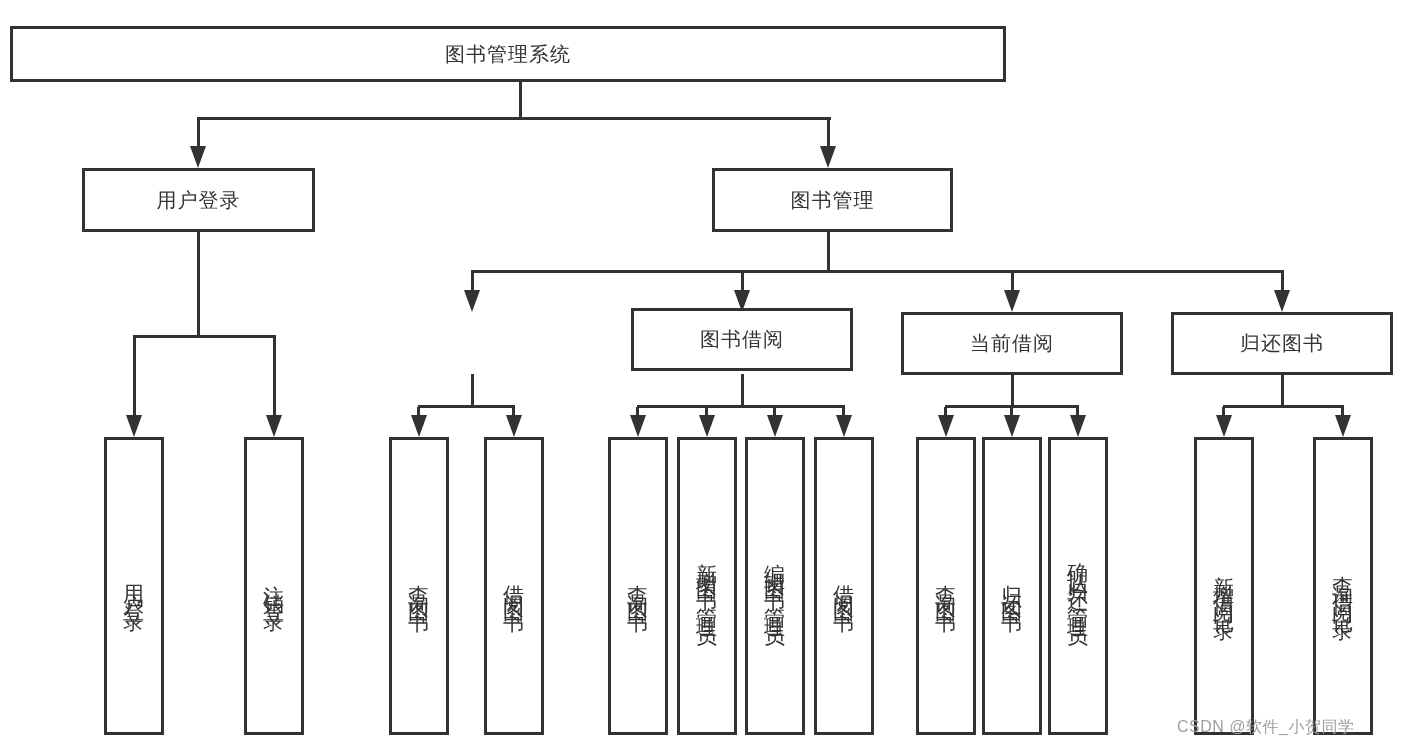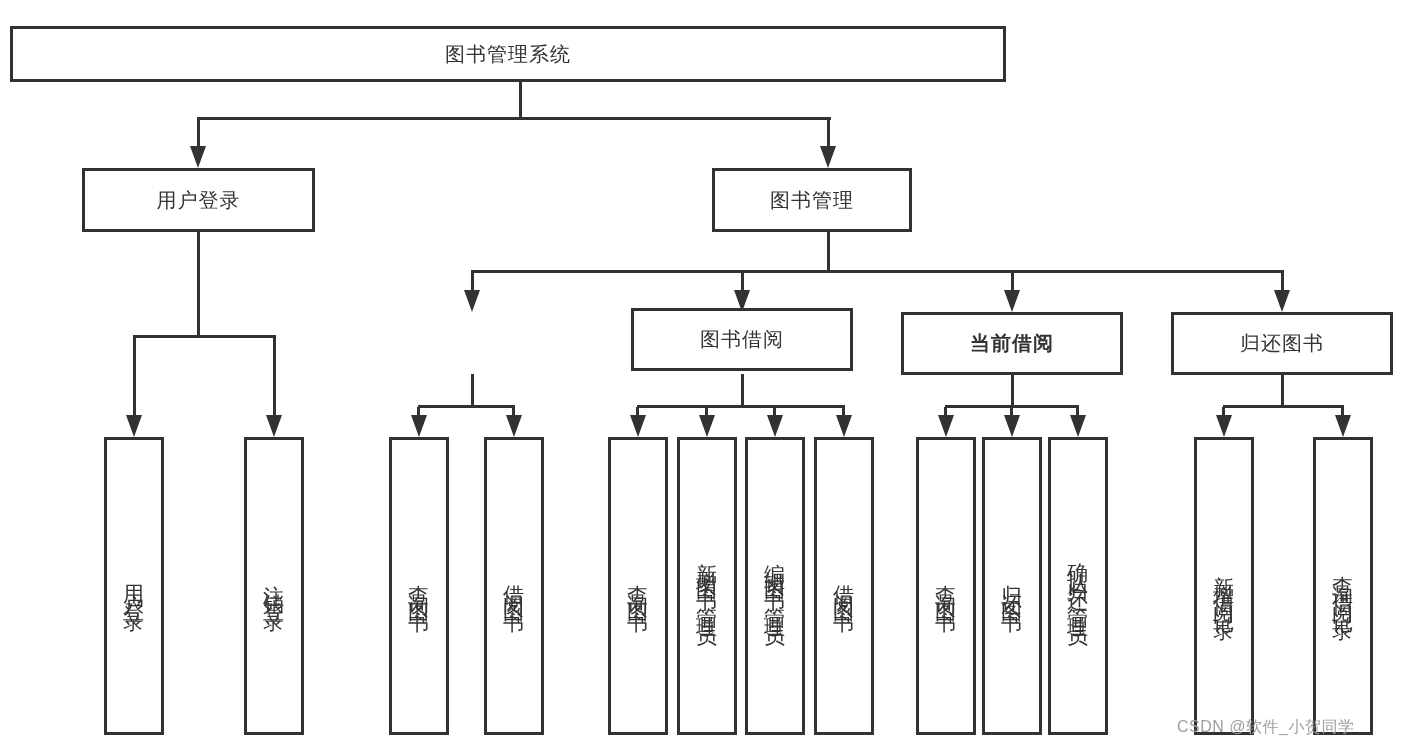--- a/index.html
+++ b/index.html
@@ -82,21 +82,21 @@
   <div class="v" style="left:519px; top:66px; height:52px;"></div>
   <div class="h" style="left:197px; top:117px; width:634px;"></div>
   <div class="v" style="left:197px; top:119px; height:28px;"></div>
   <div class="arrow" style="left:190px; top:146px;"></div>
   <div class="v" style="left:827px; top:119px; height:28px;"></div>
   <div class="arrow" style="left:820px; top:146px;"></div>
 
   <div class="hnode" style="left:82px; top:168px; width:233px; height:64px;">
     <span>用户登录</span>
   </div>
-  <div class="hnode" style="left:712px; top:168px; width:200px; height:64px;">
+  <div class="hnode" style="left:712px; top:168px; width:241px; height:64px;">
     <span>图书管理</span>
   </div>
 
   <div class="v" style="left:197px; top:231px; height:104px;"></div>
   <div class="h" style="left:133px; top:335px; width:143px;"></div>
   <div class="v" style="left:133px; top:337px; height:78px;"></div>
   <div class="arrow" style="left:126px; top:415px;"></div>
   <div class="v" style="left:273px; top:337px; height:78px;"></div>
   <div class="arrow" style="left:266px; top:415px;"></div>
 
@@ -107,21 +107,21 @@
   <div class="v" style="left:741px; top:272px; height:18px;"></div>
   <div class="arrow" style="left:734px; top:290px;"></div>
   <div class="v" style="left:1011px; top:272px; height:18px;"></div>
   <div class="arrow" style="left:1004px; top:290px;"></div>
   <div class="v" style="left:1281px; top:272px; height:18px;"></div>
   <div class="arrow" style="left:1274px; top:290px;"></div>
 
   <div class="hnode" style="left:631px; top:308px; width:222px; height:63px;">
     <span>图书借阅</span>
   </div>
-  <div class="hnode" style="left:901px; top:312px; width:222px; height:63px;font-weight:bold;">
+  <div class="hnode" style="left:901px; top:312px; width:222px; height:63px;">
     <span>当前借阅</span>
   </div>
   <div class="hnode" style="left:1171px; top:312px; width:222px; height:63px;">
     <span>归还图书</span>
   </div>
 
   <div class="v" style="left:471px; top:374px; height:31px;"></div>
   <div class="h" style="left:418px; top:405px; width:97px;"></div>
   <div class="v" style="left:417px; top:407px; height:9px;"></div>
   <div class="arrow" style="left:411px; top:415px;"></div>

